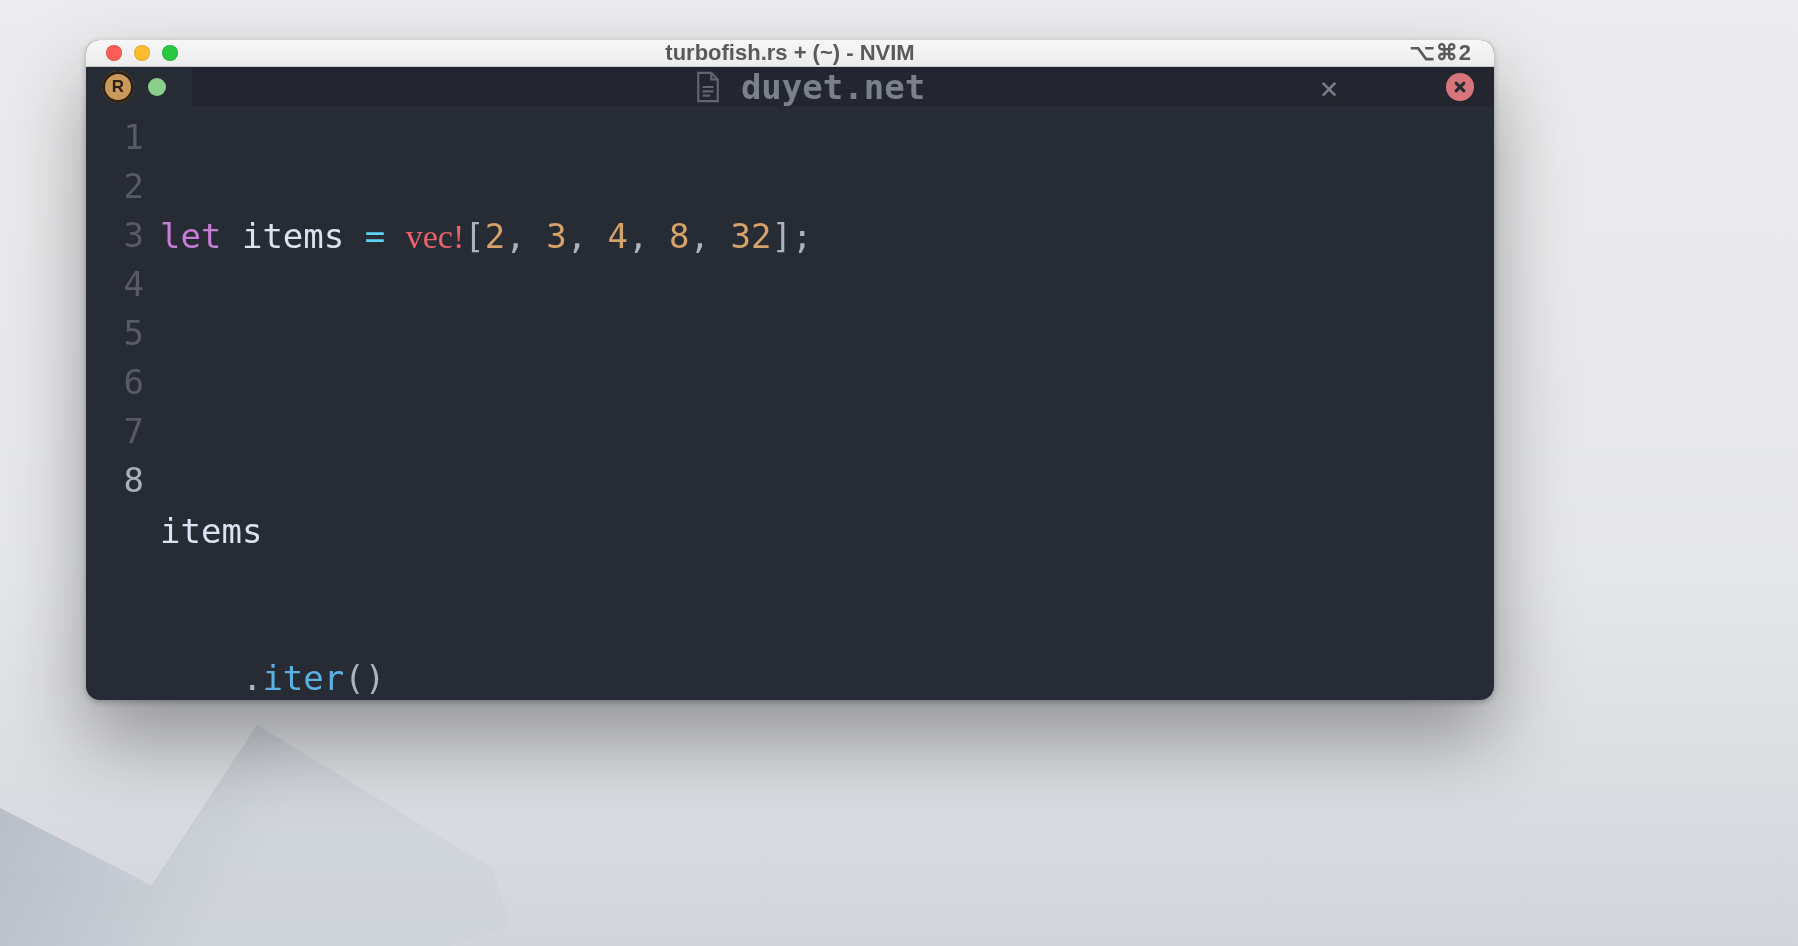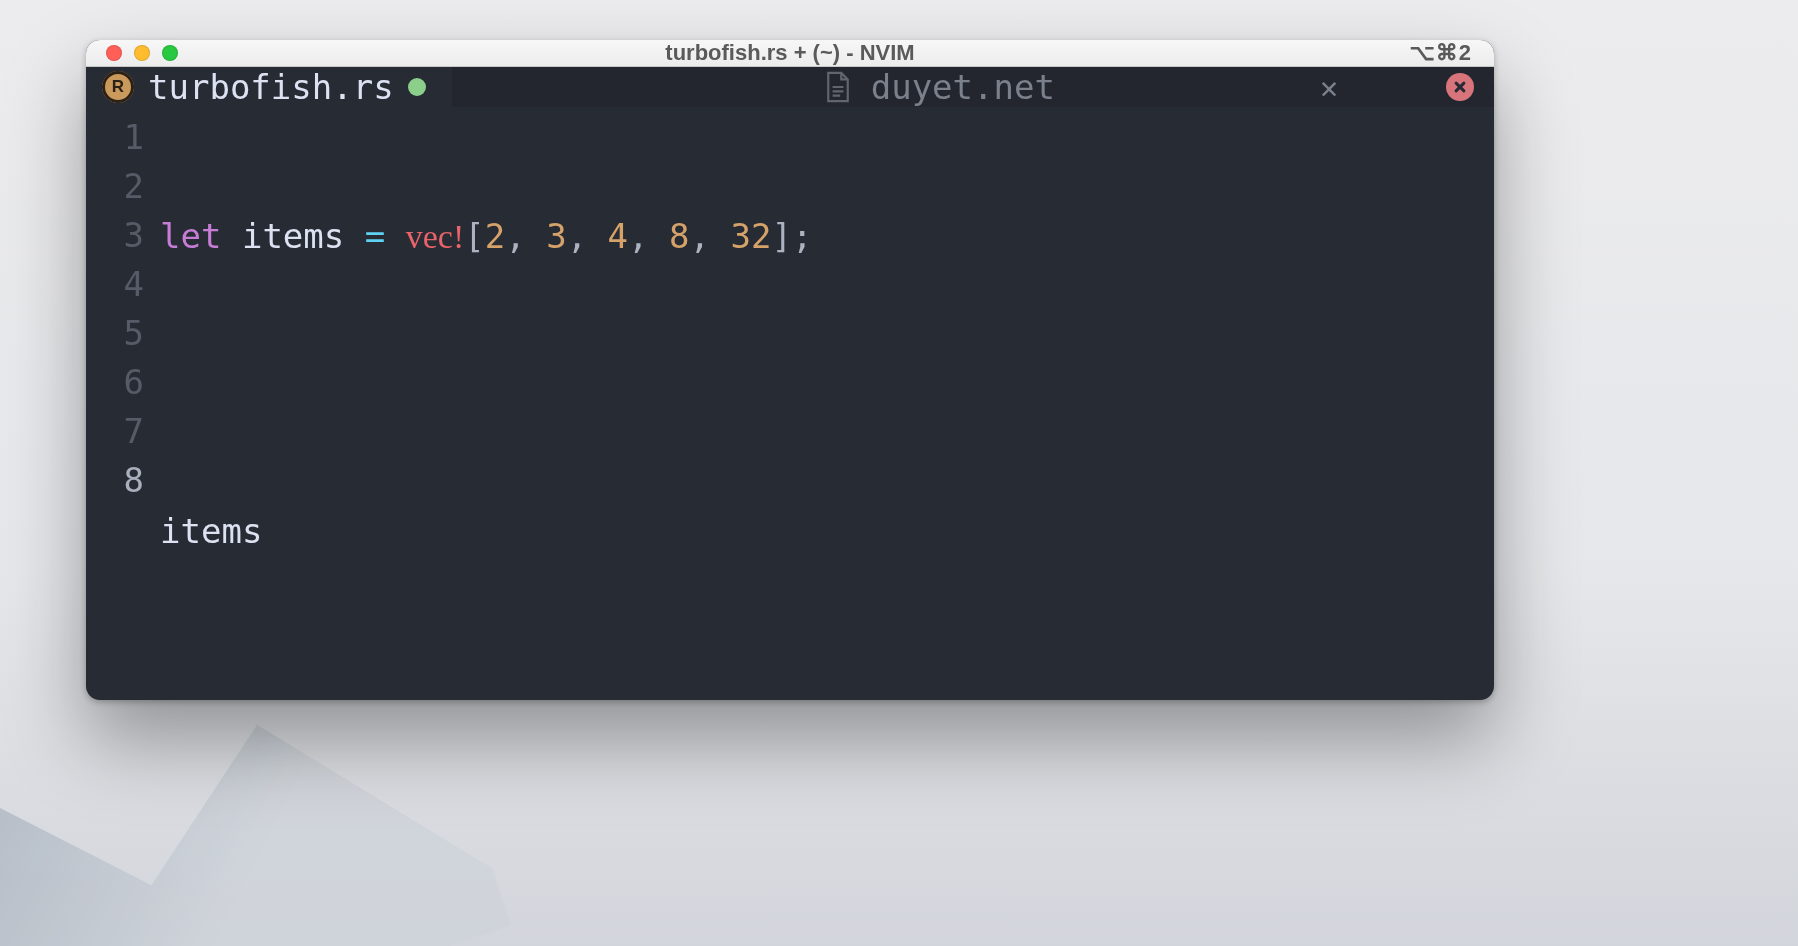--- a/index.html
+++ b/index.html
@@ -121,20 +121,21 @@
     background: var(--editor-bg);
     color: var(--ident);
     flex: 0 0 auto;
   }
   .tab.inactive {
     color: var(--tab-muted);
     flex:1;
     justify-content:center;
     gap:20px;
     position:relative;
+    font-weight:bold;
   }
   .tab .mod-dot {
     width:18px; height:18px; border-radius:50%;
     background:#8bcf8b;
   }
   .tab .rust-icon {
     width:32px; height:32px; border-radius:50%;
     background:#c99a5b;
     display:flex; align-items:center; justify-content:center;
     color:#2b2116;
@@ -220,21 +221,20 @@
       <div class="dot yellow"></div>
       <div class="dot green"></div>
     </div>
     <div class="titlebar-title">turbofish.rs + (~) - NVIM</div>
     <div class="titlebar-right">⌥⌘2</div>
   </div>
 
   <div class="tabbar">
     <div class="tab active">
       <span class="rust-icon">R</span>
-      <span>turbofish.rs</span>
       <span class="mod-dot"></span>
     </div>
     <div class="tab inactive">
       <svg class="file-icon" viewBox="0 0 24 28">
         <path d="M3 1h12l6 6v20H3z" fill="none" stroke="currentColor" stroke-width="2"></path>
         <path d="M15 1v6h6" fill="none" stroke="currentColor" stroke-width="2"></path>
         <path d="M7 14h10M7 18h10M7 22h7" stroke="currentColor" stroke-width="2"></path>
       </svg>
       <span>duyet.net</span>
       <span class="close-x">✕</span>
@@ -250,20 +250,21 @@
       <div>4</div>
       <div>5</div>
       <div>6</div>
       <div>7</div>
       <div class="current">8</div>
     </div>
     <div class="code">
       <span class="code-line"><span class="kw">let</span> <span class="id">items</span> <span class="op">=</span> <span class="mac">vec!</span><span class="pun">[</span><span class="num">2</span><span class="pun">, </span><span class="num">3</span><span class="pun">, </span><span class="num">4</span><span class="pun">, </span><span class="num">8</span><span class="pun">, </span><span class="num">32</span><span class="pun">];</span></span>
       <span class="code-line"></span>
       <span class="code-line"><span class="id">items</span></span>
+      <span class="code-line">    <span class="pun">.</span><span class="mth">iter</span><span class="pun">()</span></span>
       
       
       
       
     </div>
   </div>
 
 </div>
 
 </body></html>

